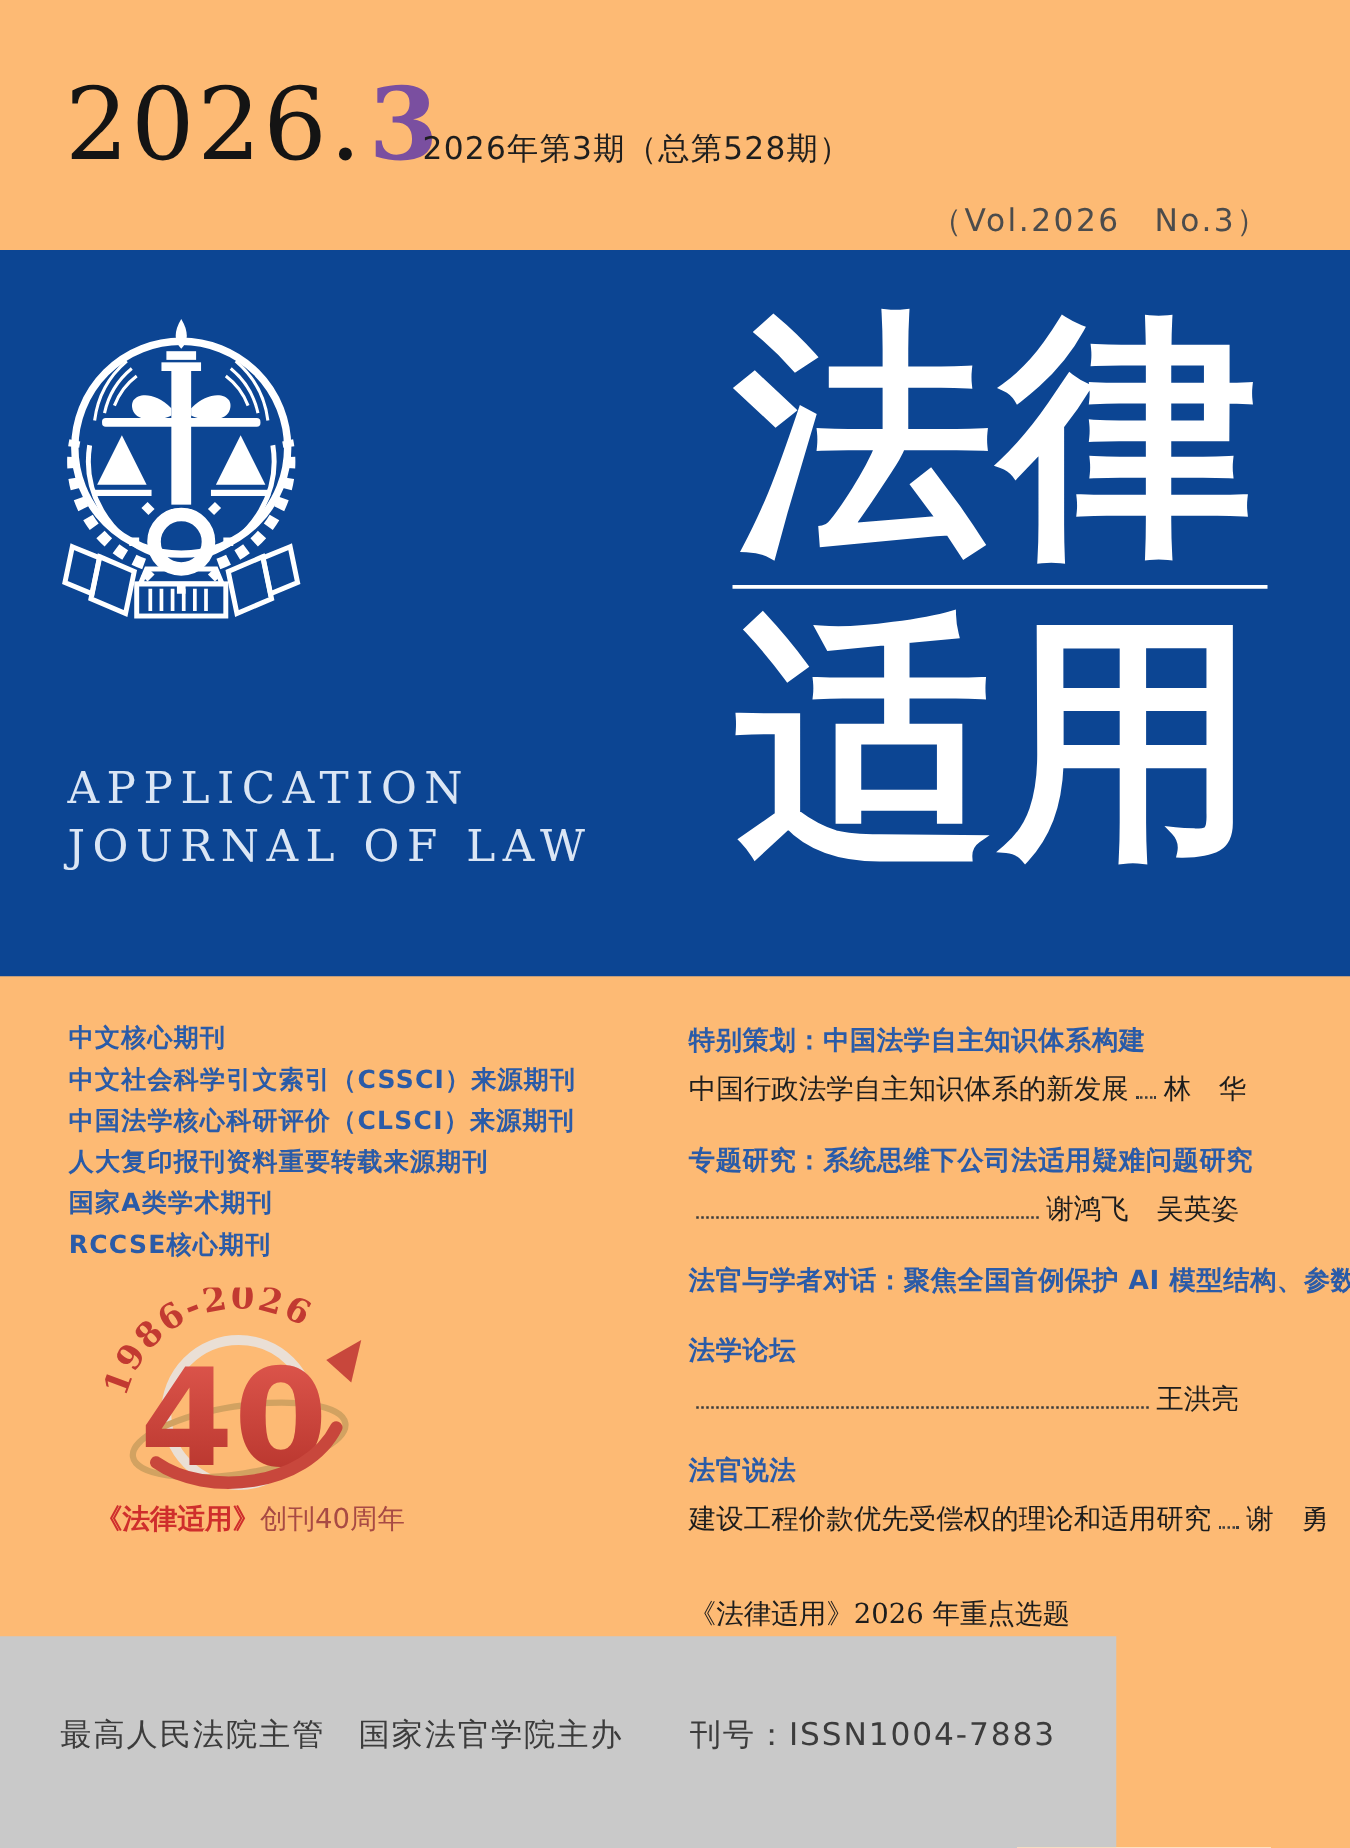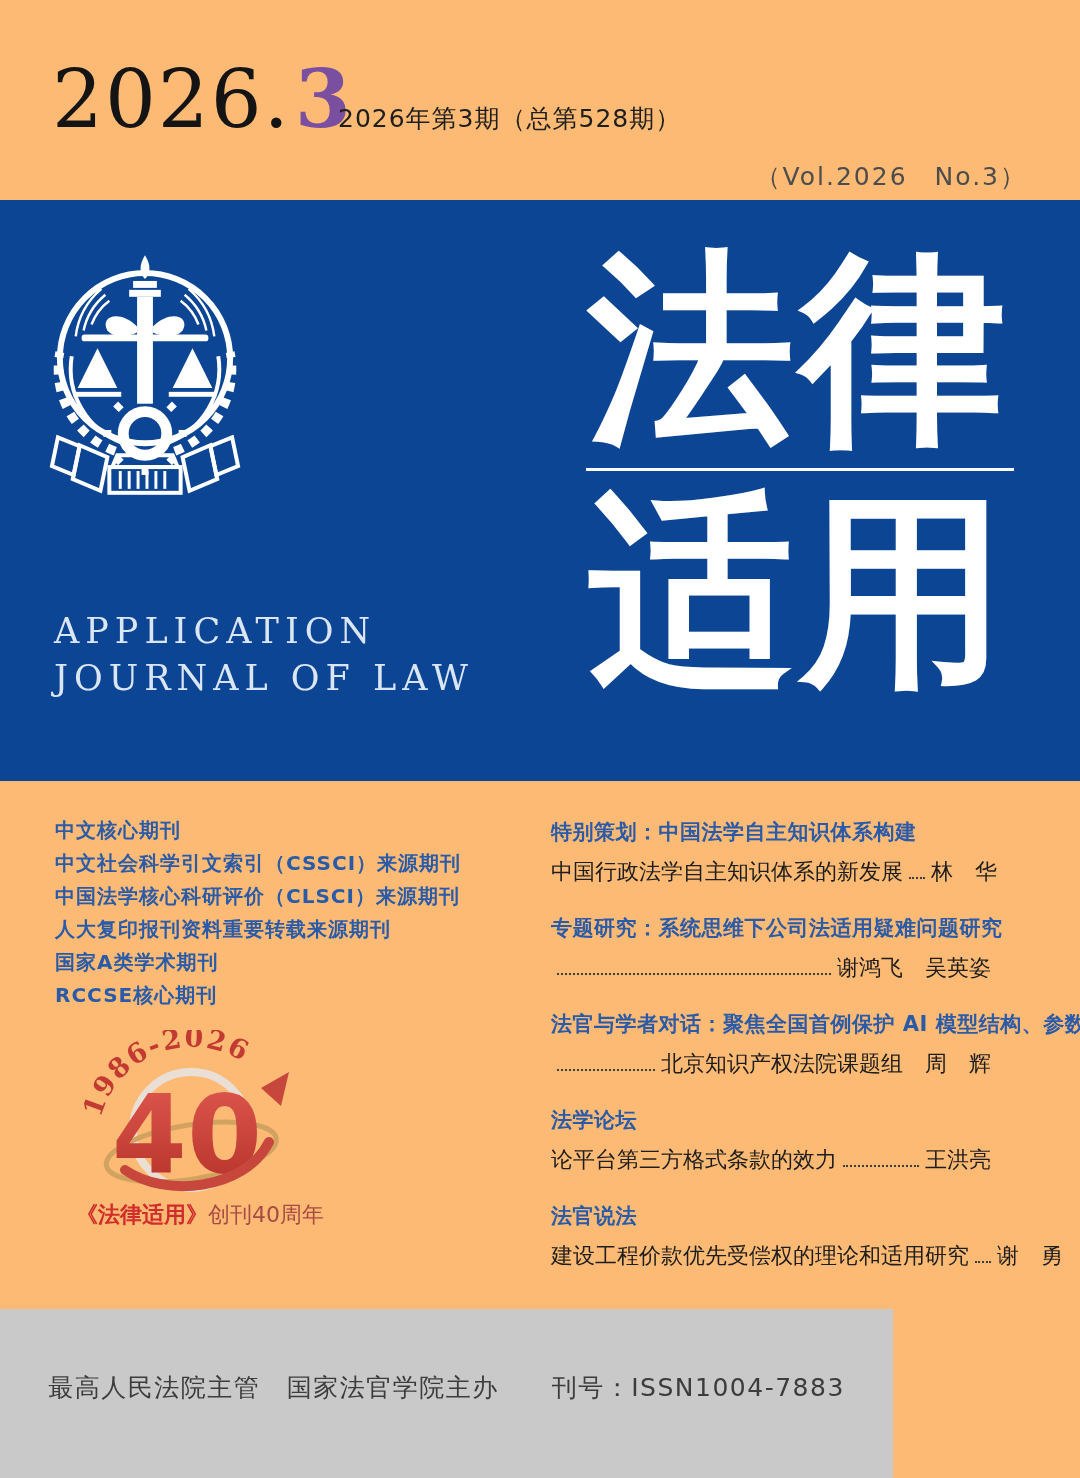--- a/index.html
+++ b/index.html
@@ -17,21 +17,21 @@
     font-size:80px; color:#141414; letter-spacing:2px;
   }
   .year-line .issue-no {
     color:#7a4fa0; font-weight:700; margin-left:4px;
   }
   .issue-line {
     position:absolute; left:338px; top:102px;
     font-size:25px; color:#1e1e1e; letter-spacing:1px;
   }
   .vol-line {
-    position:absolute; right:53px; top:160px;
+    position:absolute; right:64px; top:160px;
     font-size:25px; color:#4c4c4c; letter-spacing:2px;
   }
 
   
   .panel {
     position:absolute; left:0; top:200px; width:1080px; height:581px;
     background:#0c4593;
   }
   .emblem { position:absolute; left:46px; top:48px; width:198px; height:256px; }
   .journal-en {
@@ -248,34 +248,26 @@
   <div class="toc-entry">
     <span class="toc-title"></span>
     <span class="toc-leader"></span>
     <span class="toc-authors">谢鸿飞　吴英姿</span>
   </div>
 </div>
   </section>
 
   <section class="toc-section">
     <h3 class="toc-heading">法官与学者对话：聚焦全国首例保护 AI 模型结构、参数案</h3>
-    <div class="toc-entries">
-  <div class="toc-entry">
-    <span class="toc-title"></span>
-    <span class="toc-leader"></span>
-    <span class="toc-authors">北京知识产权法院课题组　周　辉</span>
-  </div>
-</div>
   </section>
 
   <section class="toc-section">
     <h3 class="toc-heading">法学论坛</h3>
     <div class="toc-entries">
   <div class="toc-entry">
-    <span class="toc-title">论平台第三方格式条款的效力</span>
     <span class="toc-leader"></span>
     <span class="toc-authors">王洪亮</span>
   </div>
 </div>
   </section>
 
   <section class="toc-section">
     <h3 class="toc-heading">法官说法</h3>
     <div class="toc-entries">
   <div class="toc-entry">

